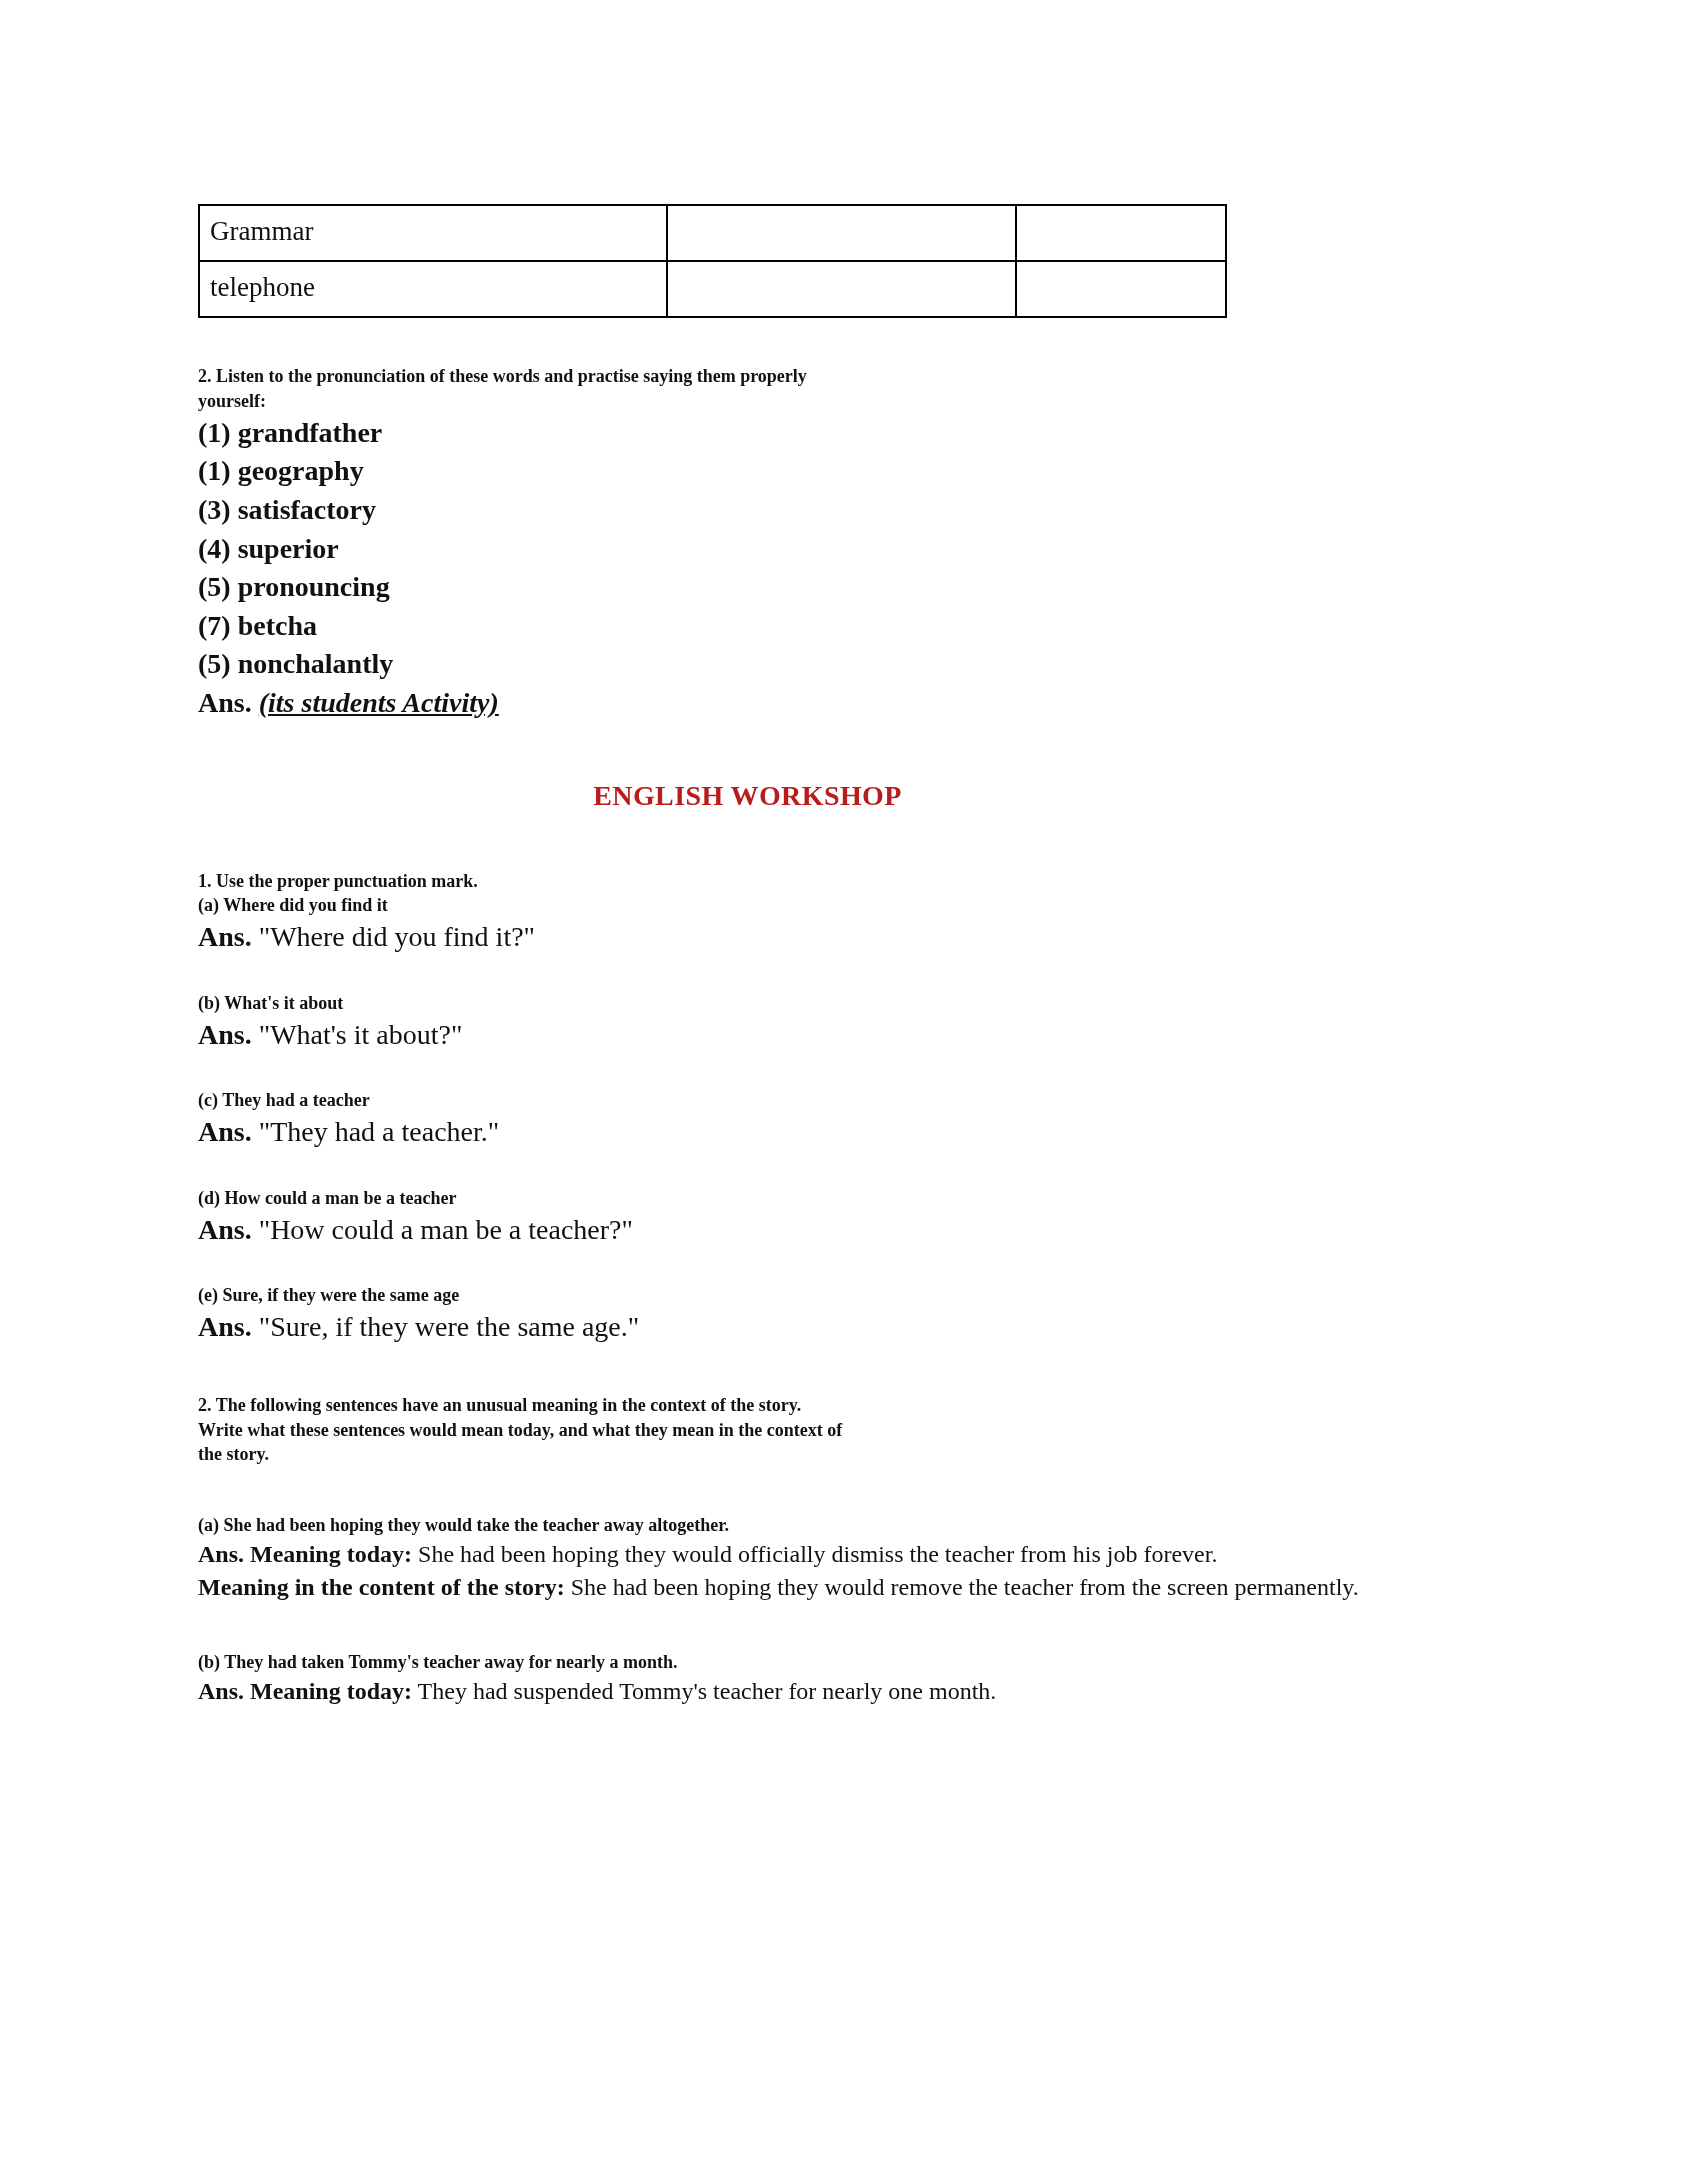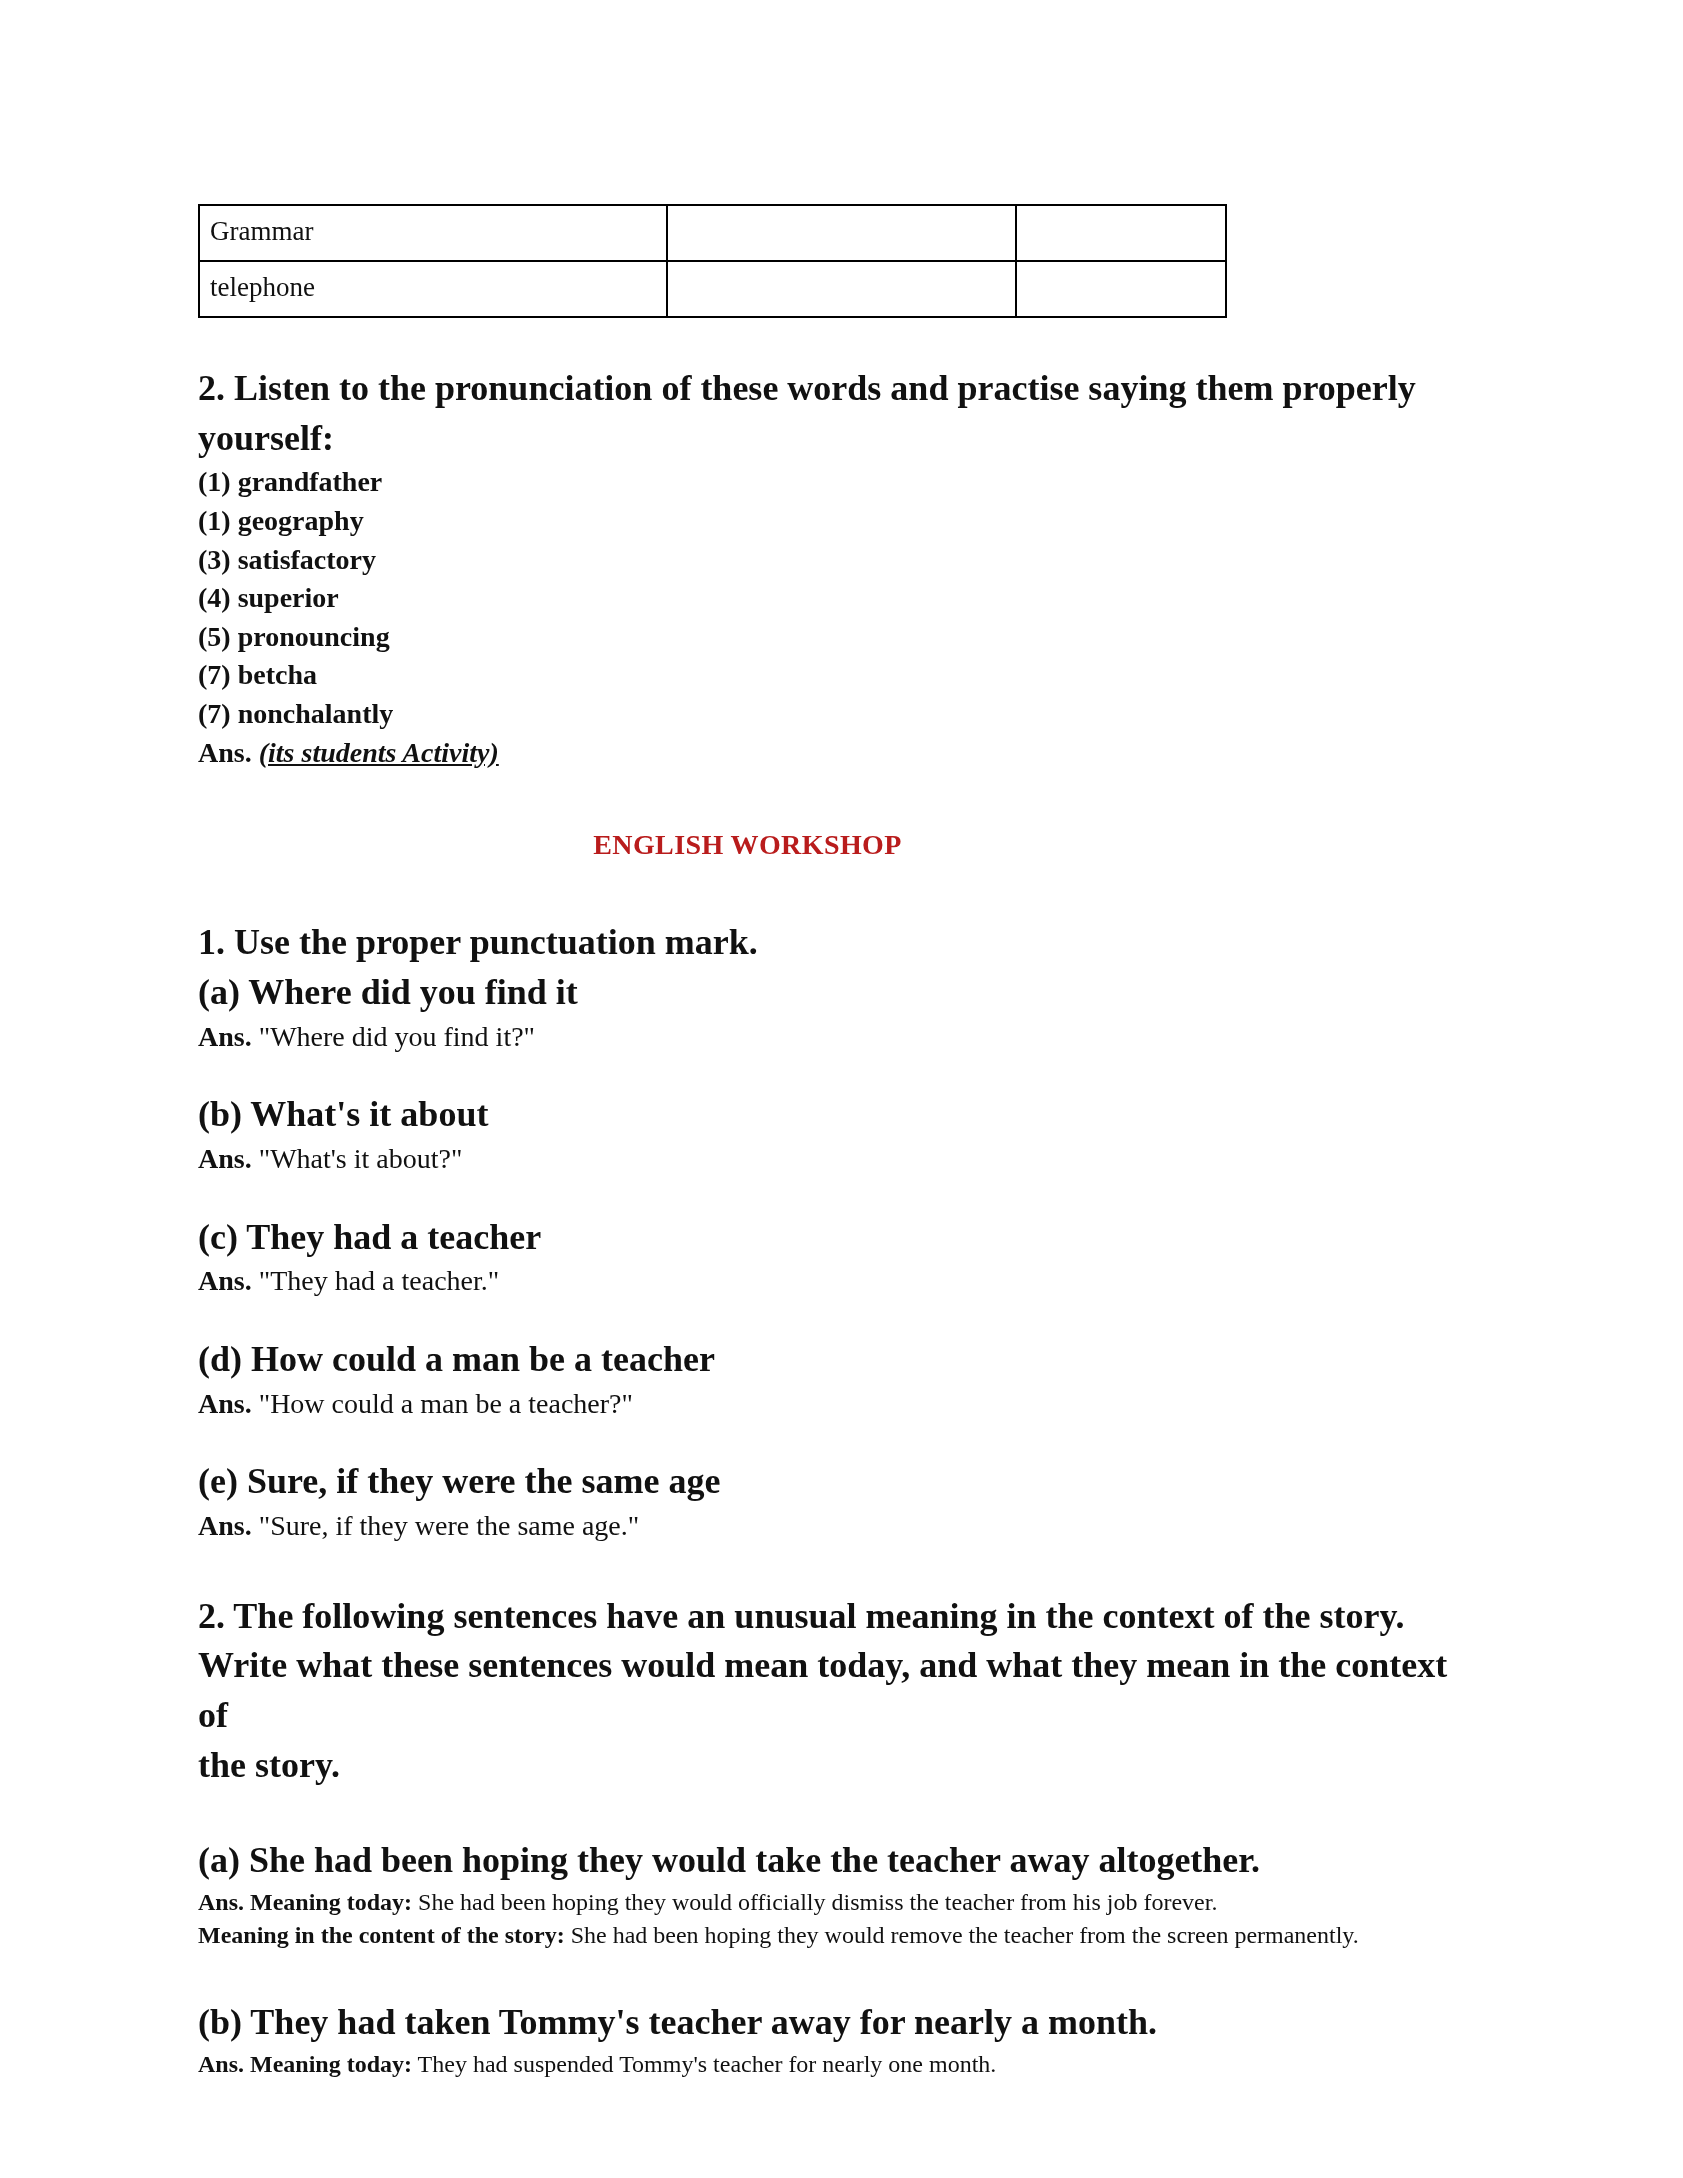--- a/index.html
+++ b/index.html
@@ -44,21 +44,21 @@
     padding: 4px 10px 6px 10px;
     vertical-align: middle;
     font-size: 27px;
     line-height: 1.15;
     font-weight: normal;
   }
   td.col-word  { width: 446px; }
   td.col-blank1 { width: 327px; }
   td.col-blank2 { width: 188px; }
   .b { font-weight: bold; }
-  .q { font-weight: bold; font-size: 36px; line-height: 1.38; margin: 0; }
+  .q { font-weight: bold; font-size: 18px; line-height: 1.38; margin: 0; }
   .ansline { font-size: 28px; line-height: 1.38; margin: 0; }
   .listitem { font-weight: bold; font-size: 28px; line-height: 1.38; margin: 0; }
 
   .ans-activity {
     font-weight: bold;
     font-style: italic;
     text-decoration: underline;
   }
 
   .workshop-heading {
@@ -105,21 +105,21 @@
 
     <div>
       <p class="q">2. Listen to the pronunciation of these words and practise saying them properly</p>
       <p class="q">yourself:</p>
       <p class="listitem">(1) grandfather</p>
       <p class="listitem">(1) geography</p>
       <p class="listitem">(3) satisfactory</p>
       <p class="listitem">(4) superior</p>
       <p class="listitem">(5) pronouncing</p>
       <p class="listitem">(7) betcha</p>
-      <p class="listitem">(7) nonchalantly</p>
+      <p class="listitem">(5) nonchalantly</p>
       <p class="ansline"><span class="b">Ans.</span> <span class="ans-activity">(its students Activity)</span></p>
     </div>
 
     <div class="gap-xl"></div>
     <p class="workshop-heading" style="color:#b91c1c;">ENGLISH WORKSHOP</p>
 
     <div class="gap-xl"></div>
 
     <div>
       <p class="q">1. Use the proper punctuation mark.</p>

